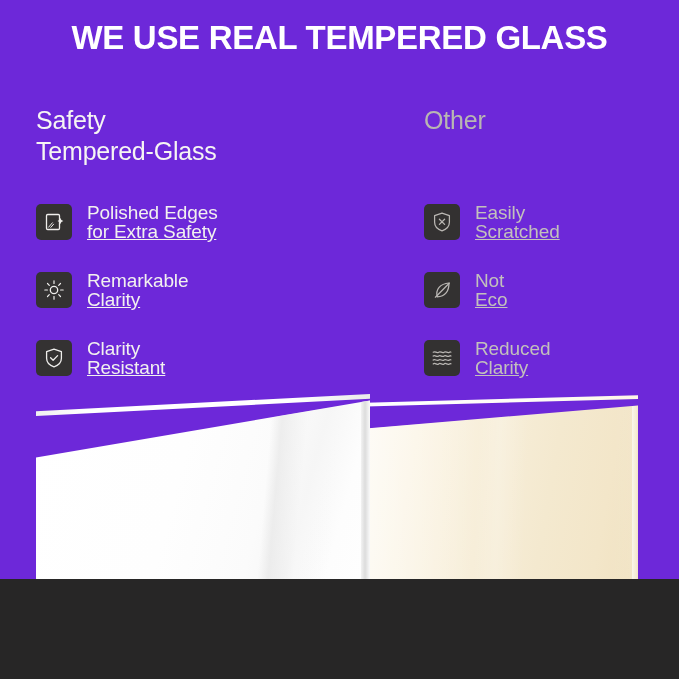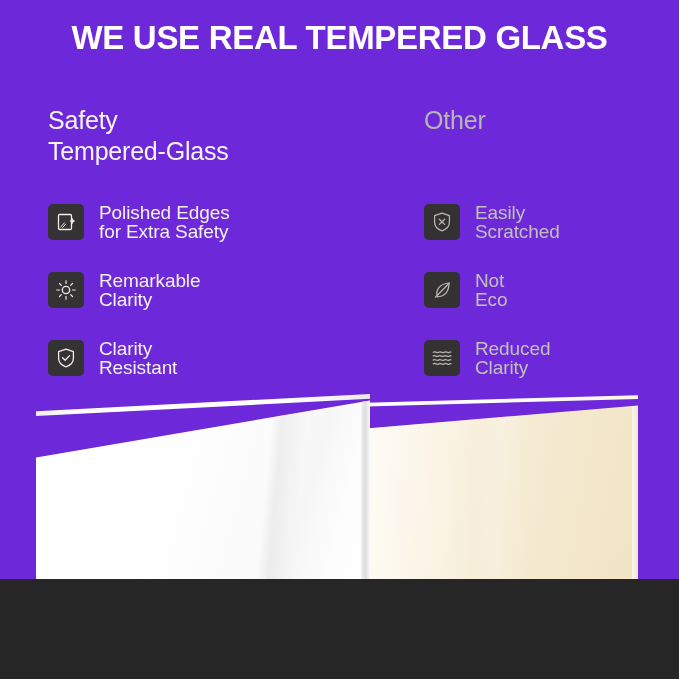--- a/index.html
+++ b/index.html
@@ -41,21 +41,21 @@
     position: absolute;
     left: 0;
     top: 105px;
     width: 679px;
     height: 300px;
   }
   .col {
     position: absolute;
     top: 0;
   }
-  .col-left  { left: 48px;  width: 340px; }
+  .col-left  { left: 36px;  width: 340px; }
   .col-right { left: 424px; width: 260px; }
 
   .col-heading {
     font-size: 25px;
     line-height: 31px;
     font-weight: normal;
     letter-spacing: -0.2px;
     margin: 0;
     padding: 0;
   }
@@ -89,21 +89,21 @@
   }
   .col-right .feature .icon-tile { background: #333131; }
   .feature .icon-tile svg { display: block; }
   .feature .f-text {
     font-size: 19px;
     line-height: 19px;
     letter-spacing: -0.1px;
   }
   .col-left  .feature .f-text { color: #f2f1ef; }
   .col-right .feature .f-text { color: #c3c0bc; }
-  .f-text .l2 { display: block; }
+  .f-text .l2 { display: block; text-decoration: underline; }
 
   
   .panels {
     position: absolute;
     left: 0;
     top: 390px;
     width: 679px;
     height: 289px;
     overflow: hidden;
   }

